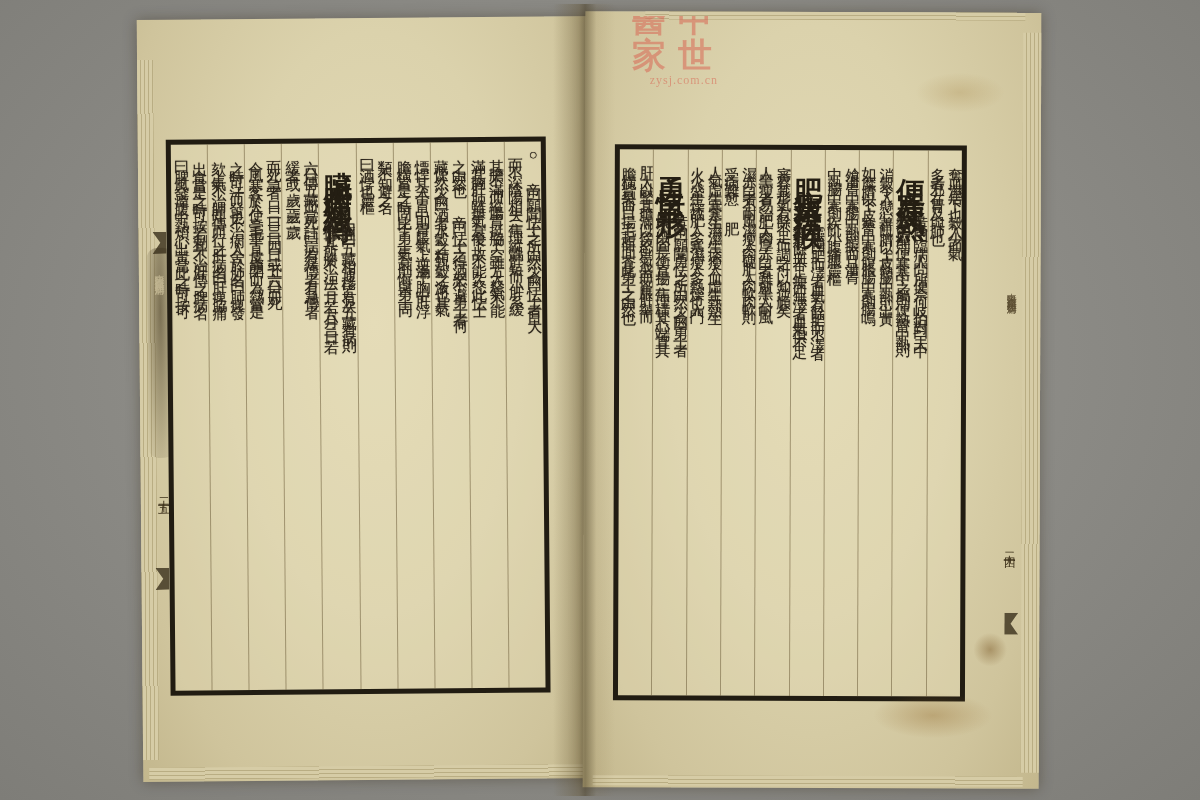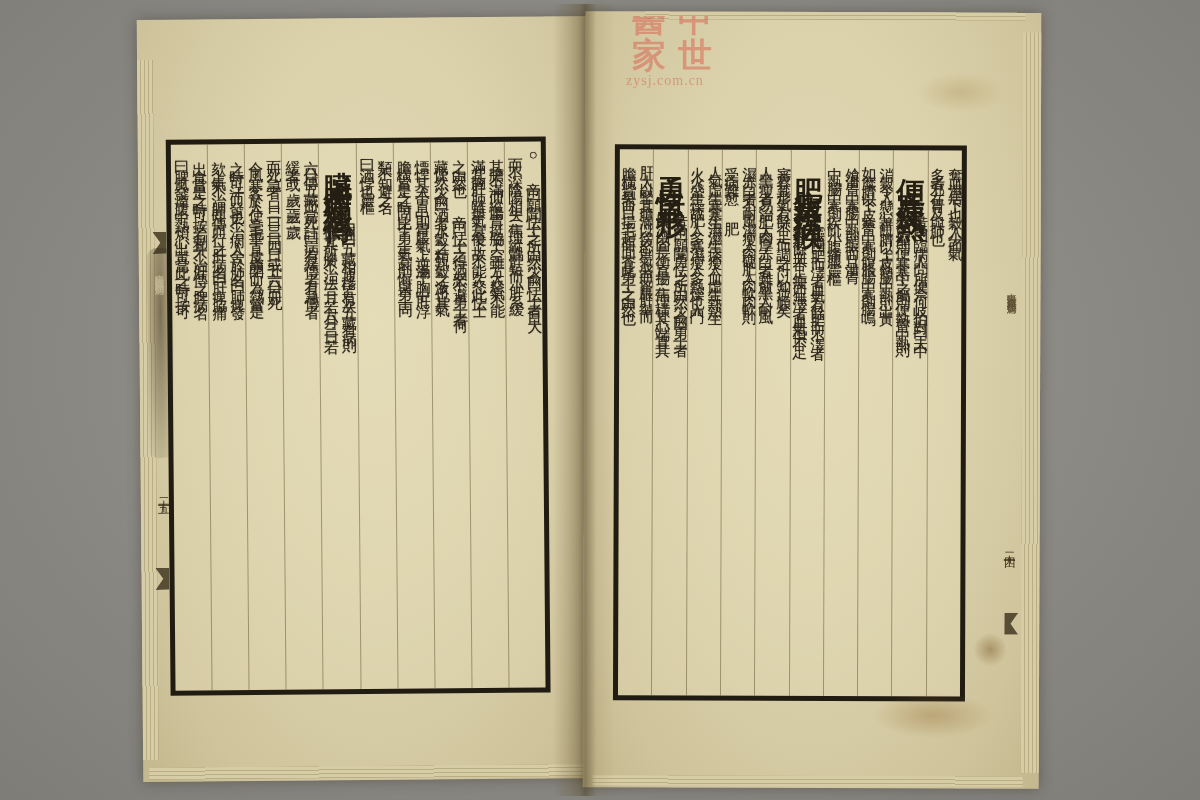--- a/index.html
+++ b/index.html
@@ -44,21 +44,21 @@
   .ft-right{clip-path:polygon(0 0,100% 0,45% 50%,100% 100%,0 100%);}
   #smudge-left{position:absolute;left:8px;top:228px;width:26px;height:210px;
     background:radial-gradient(ellipse at 50% 30%,rgba(50,38,18,.55),rgba(50,38,18,.12) 70%,transparent);
     border-radius:10px;}
   
   #watermark{position:absolute;left:498px;top:12px;width:92px;height:88px;overflow:hidden;
     opacity:.5;pointer-events:none;}
   #wm-grid{display:grid;grid-template-columns:1fr 1fr;direction:rtl;margin-top:-14px;}
   .wm-char{font-size:34px;color:#d95f4e;text-align:center;line-height:1.05;
     font-weight:bold;filter:blur(.6px);}
-  #wm-url{font-size:14px;color:#d95f4e;text-align:left;letter-spacing:1px;filter:blur(.5px);}
+  #wm-url{font-size:12px;color:#d95f4e;text-align:right;letter-spacing:1px;filter:blur(.5px);}
   
   .stain{position:absolute;border-radius:50%;pointer-events:none;}
 </style>
 </head>
 <body>
 
 <div id="scene">
   <div id="book">
 
     <div class="leaf" id="leaf-left">

